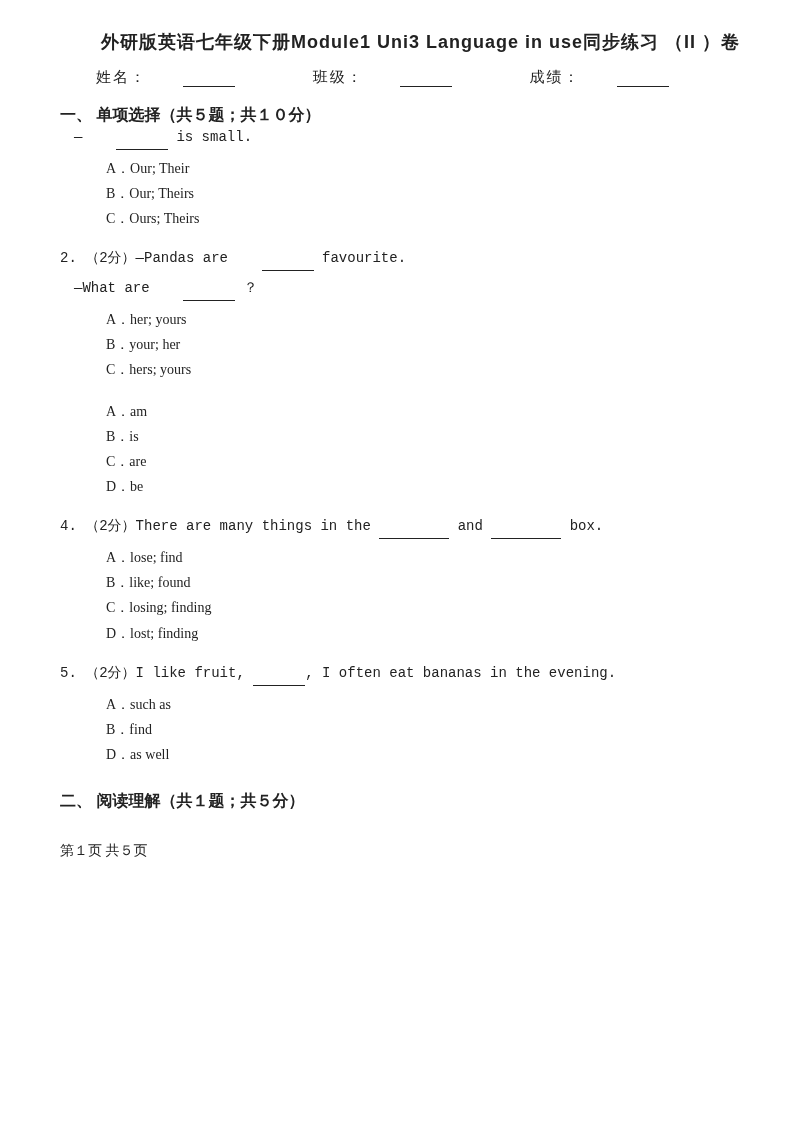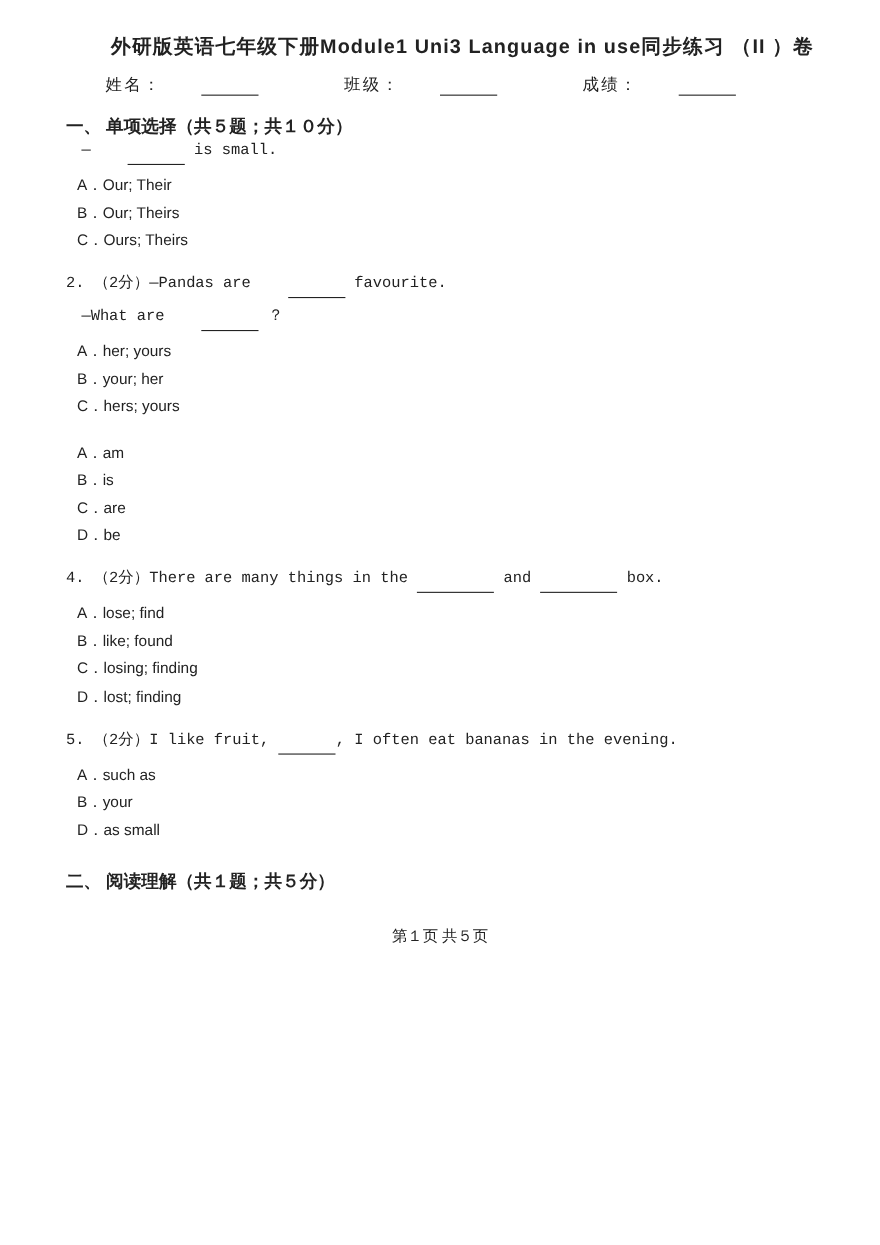--- a/index.html
+++ b/index.html
@@ -51,23 +51,24 @@
       margin-bottom: 6px;
       line-height: 1.7;
       font-family: "Courier New", Courier, monospace;
       font-size: 14px;
       margin-left: 14px;
     }
     .options {
       margin-left: 10px;
     }
     .option {
-      font-family: Liberation Sans, sans-serif;
+      font-family: Liberation Serif, serif;
       font-size: 14px;
       line-height: 1.8;
+      margin-left: 36px;
     }
     .blank {
       display: inline-block;
       width: 52px;
       border-bottom: 1px solid #222;
       vertical-align: bottom;
     }
     .blank-long {
       display: inline-block;
       width: 70px;
@@ -75,21 +76,20 @@
       vertical-align: bottom;
     }
     .section2-title {
       font-size: 16px;
       font-weight: bold;
       margin-top: 24px;
       margin-bottom: 6px;
       font-family: Liberation Sans, sans-serif;
     }
     .page-footer {
-      text-align: center;
       margin-top: 30px;
       font-family: "SimSun", "宋体", serif;
       font-size: 14px;
     }
     .q-num {
       font-family: "Courier New", Courier, monospace;
       font-size: 14px;
     }
   </style>
 </head>
@@ -156,22 +156,22 @@
     <div class="option">D．lost; finding</div>
   </div>
 </div>
 
 <div class="question-block">
   <div class="question-stem">
     <span class="q-num">5. （2分）I like fruit, <span class="blank"></span>, I often eat bananas in the evening.</span>
   </div>
   <div class="options">
     <div class="option">A．such as</div>
-    <div class="option">B．your</div>
-    <div class="option">D．as small</div>
+    <div class="option">B．find</div>
+    <div class="option">D．as well</div>
   </div>
 </div>
 
 <div class="section2-title">二、 阅读理解（共１题；共５分）</div>
 
 <div class="page-footer">
   <span>第１页 共５页</span>
 </div>
 
 </body></html>

